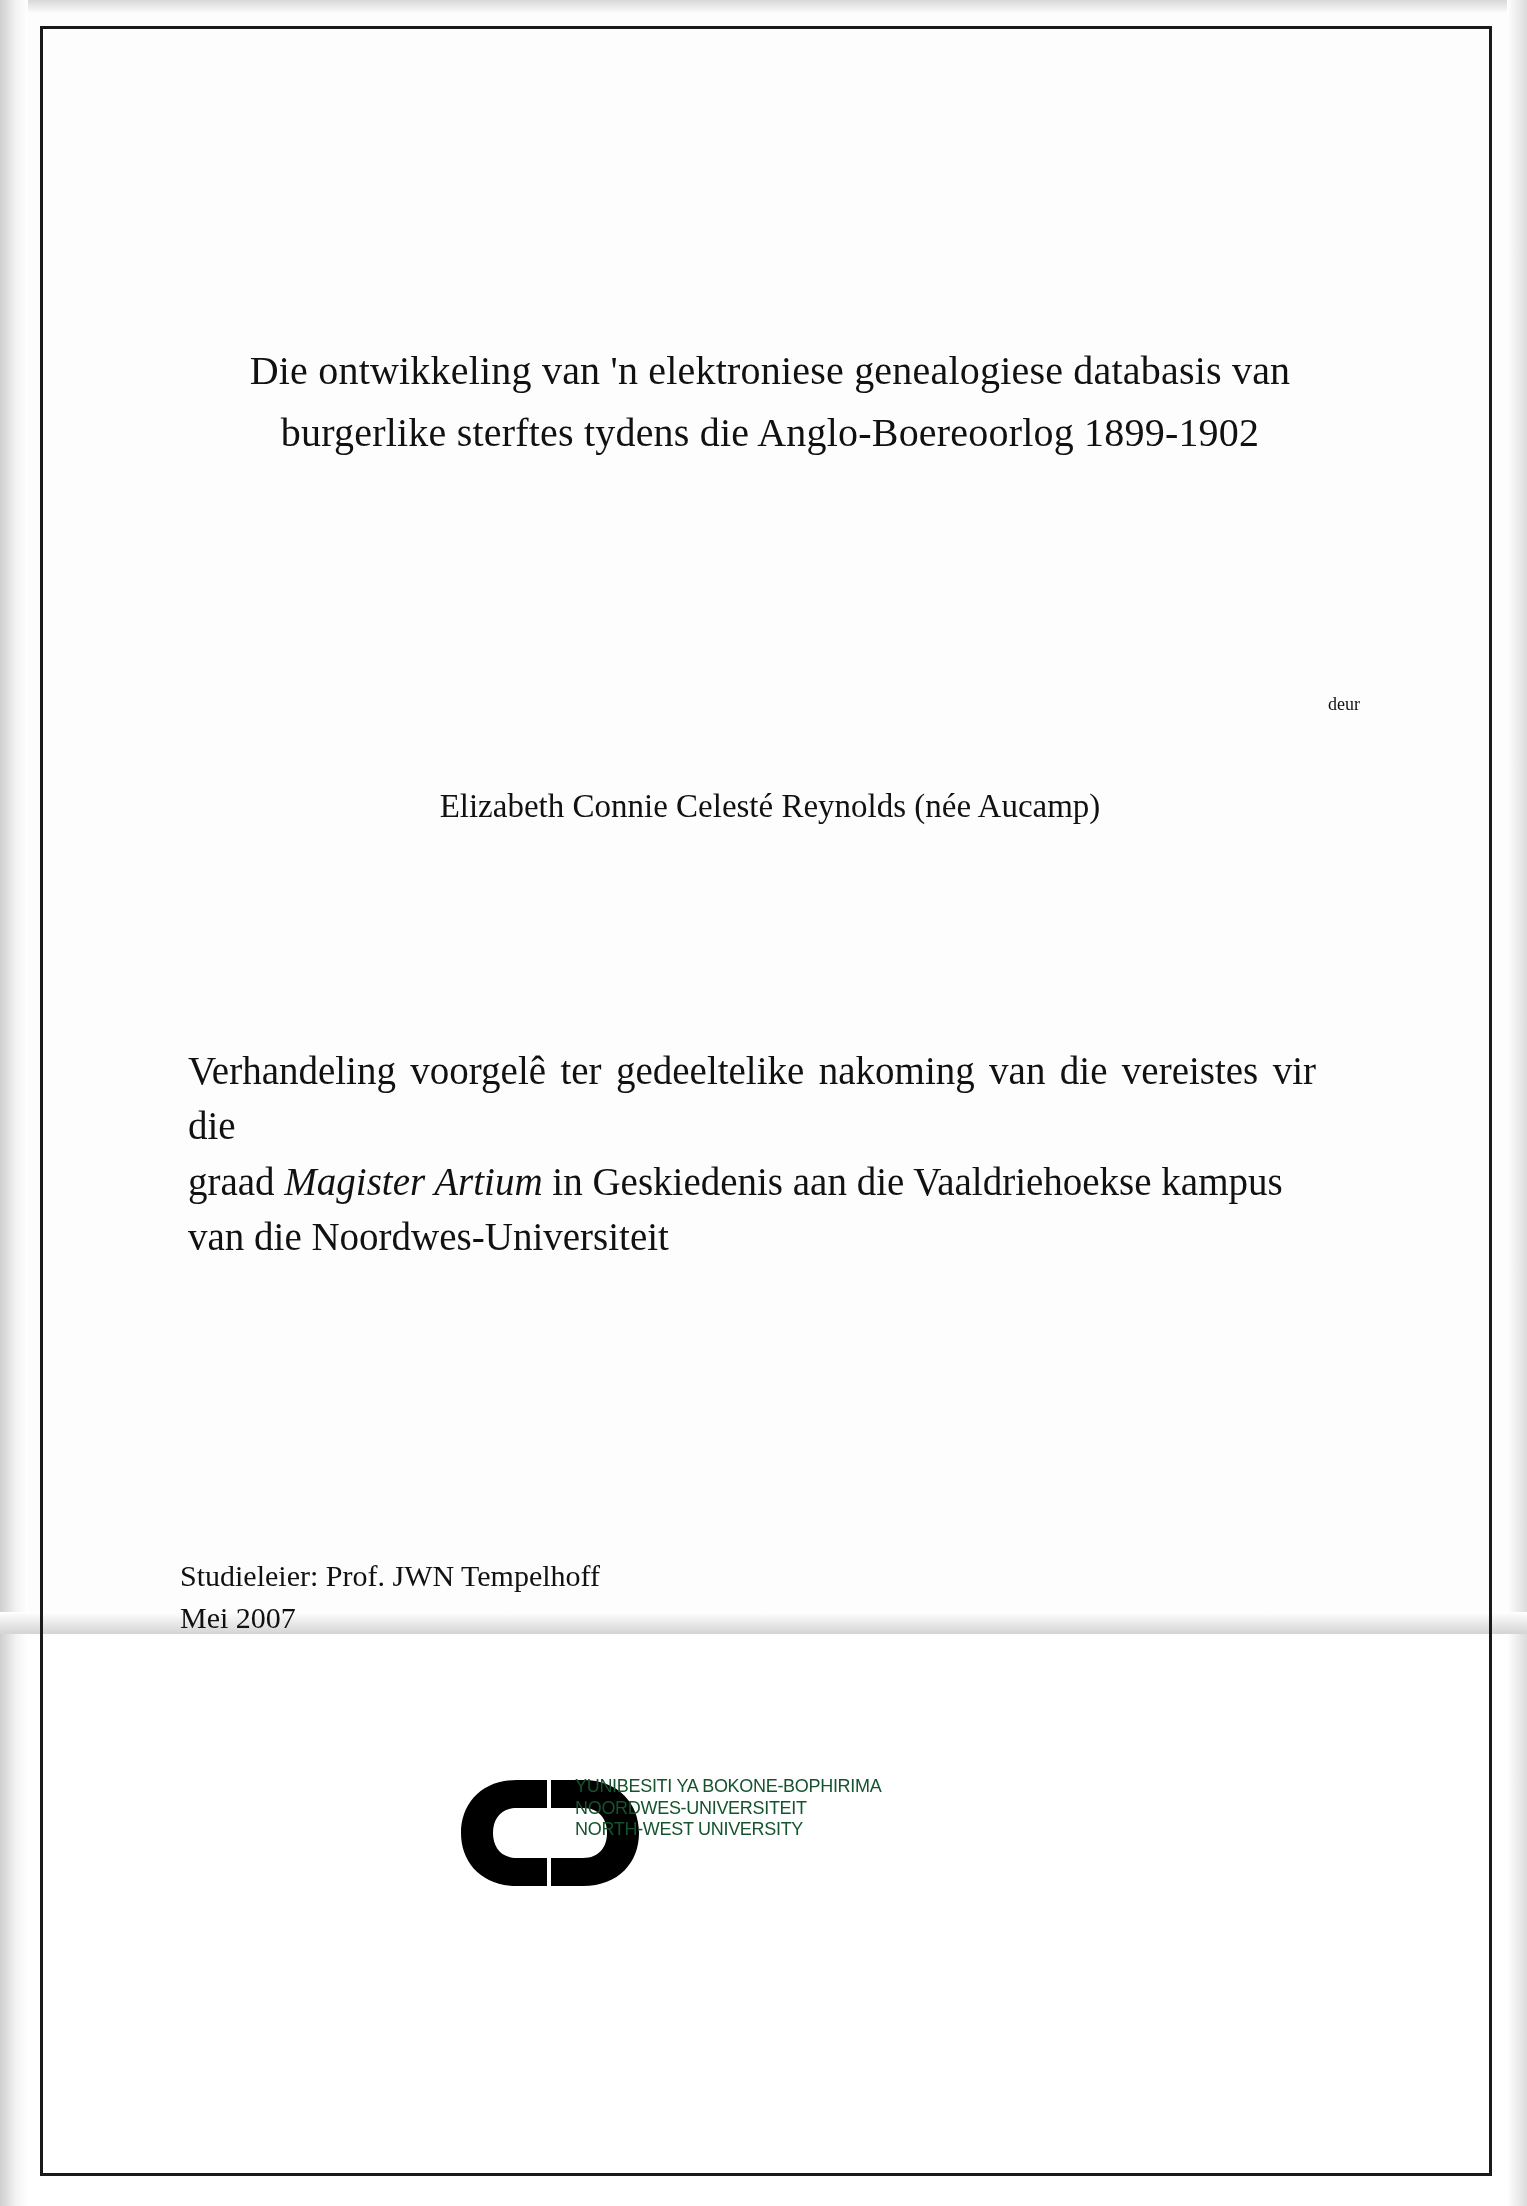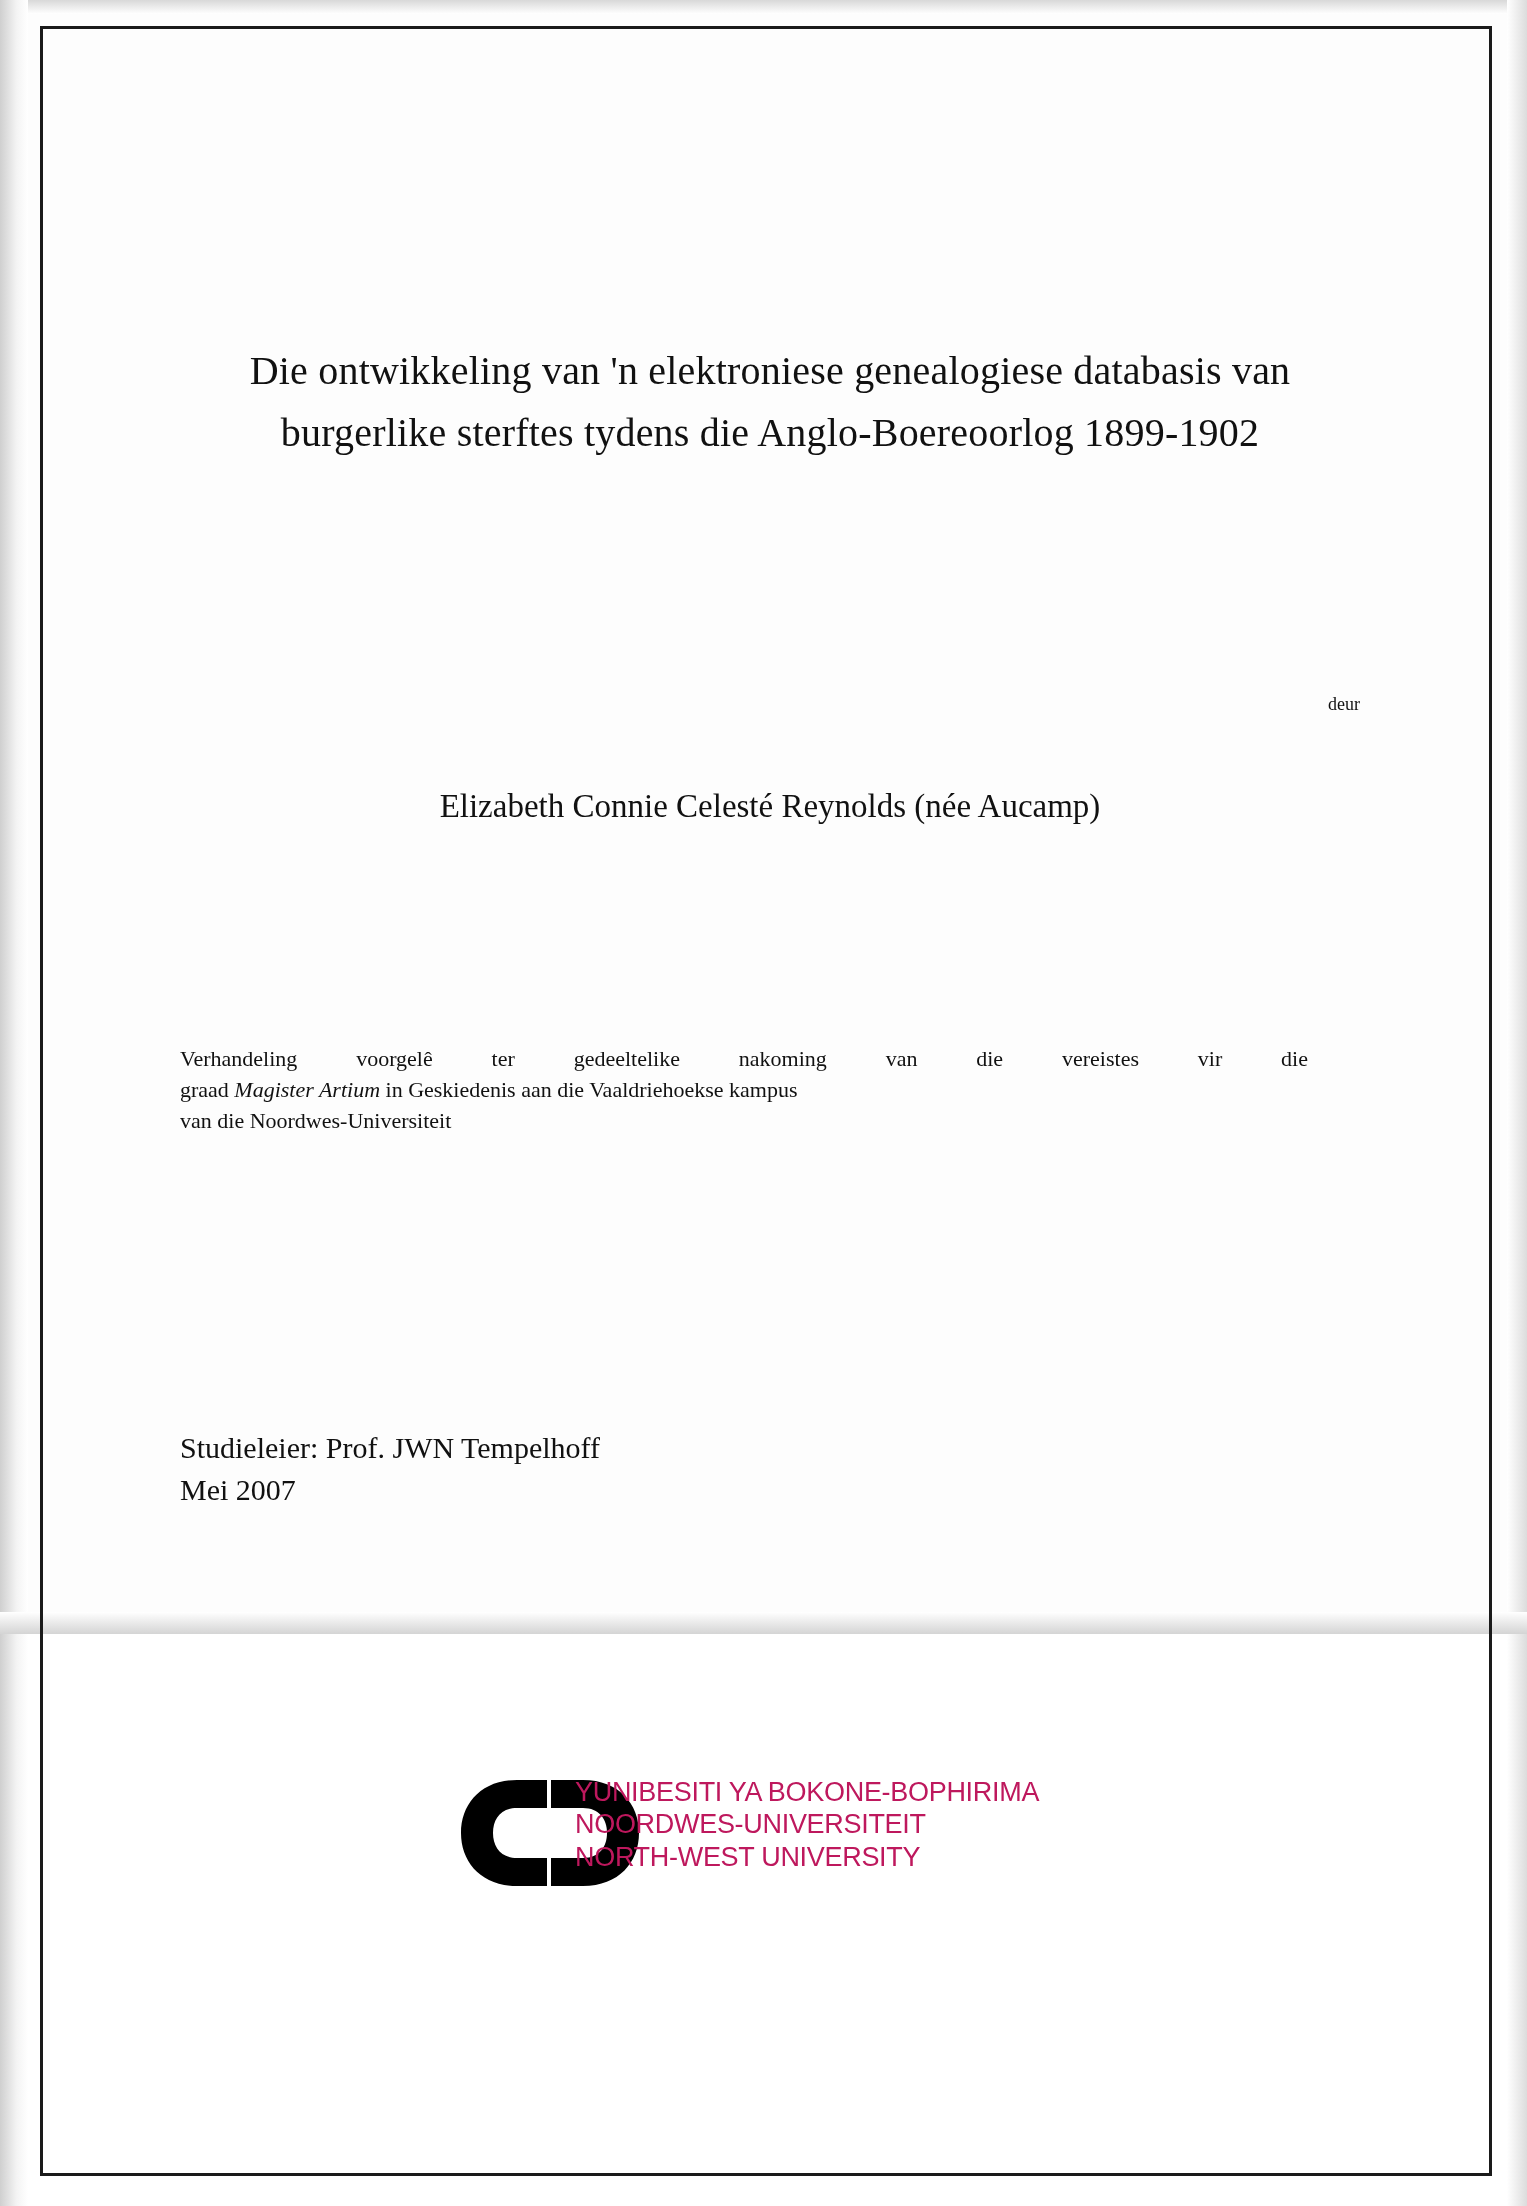--- a/index.html
+++ b/index.html
@@ -79,24 +79,25 @@
     font-size: 18px;
     margin-top: 230px;
   }
   .author {
     text-align: center;
     font-size: 33px;
     margin-top: 73px;
   }
   .statement {
     margin-top: 218px;
-    font-size: 22px;
+    font-size: 39px;
     line-height: 1.42;
     text-align: justify;
     width: 1128px;
+    margin-left: 8px;
   }
   .statement .l1 {
     display: block;
     text-align: justify;
     text-align-last: justify;
   }
   .statement .l2, .statement .l3 {
     display: block;
   }
   .statement em {
@@ -121,24 +122,24 @@
     left: 0;
     top: 6px;
     width: 200px;
     height: 118px;
   }
   .logo-text {
     position: absolute;
     left: 120px;
     top: 8px;
     font-family: "Liberation Sans", sans-serif;
-    font-size: 27px;
+    font-size: 18px;
     line-height: 1.2;
     letter-spacing: -0.3px;
-    color: #be185d;
+    color: #14532d;
   }
   .logo-text span { display: block; white-space: nowrap; }
 </style>
 </head>
 <body>
 
 <div class="page">
   <div class="scan-edge-top"></div>
   <div class="scan-edge-left"></div>
   <div class="scan-edge-right"></div>

